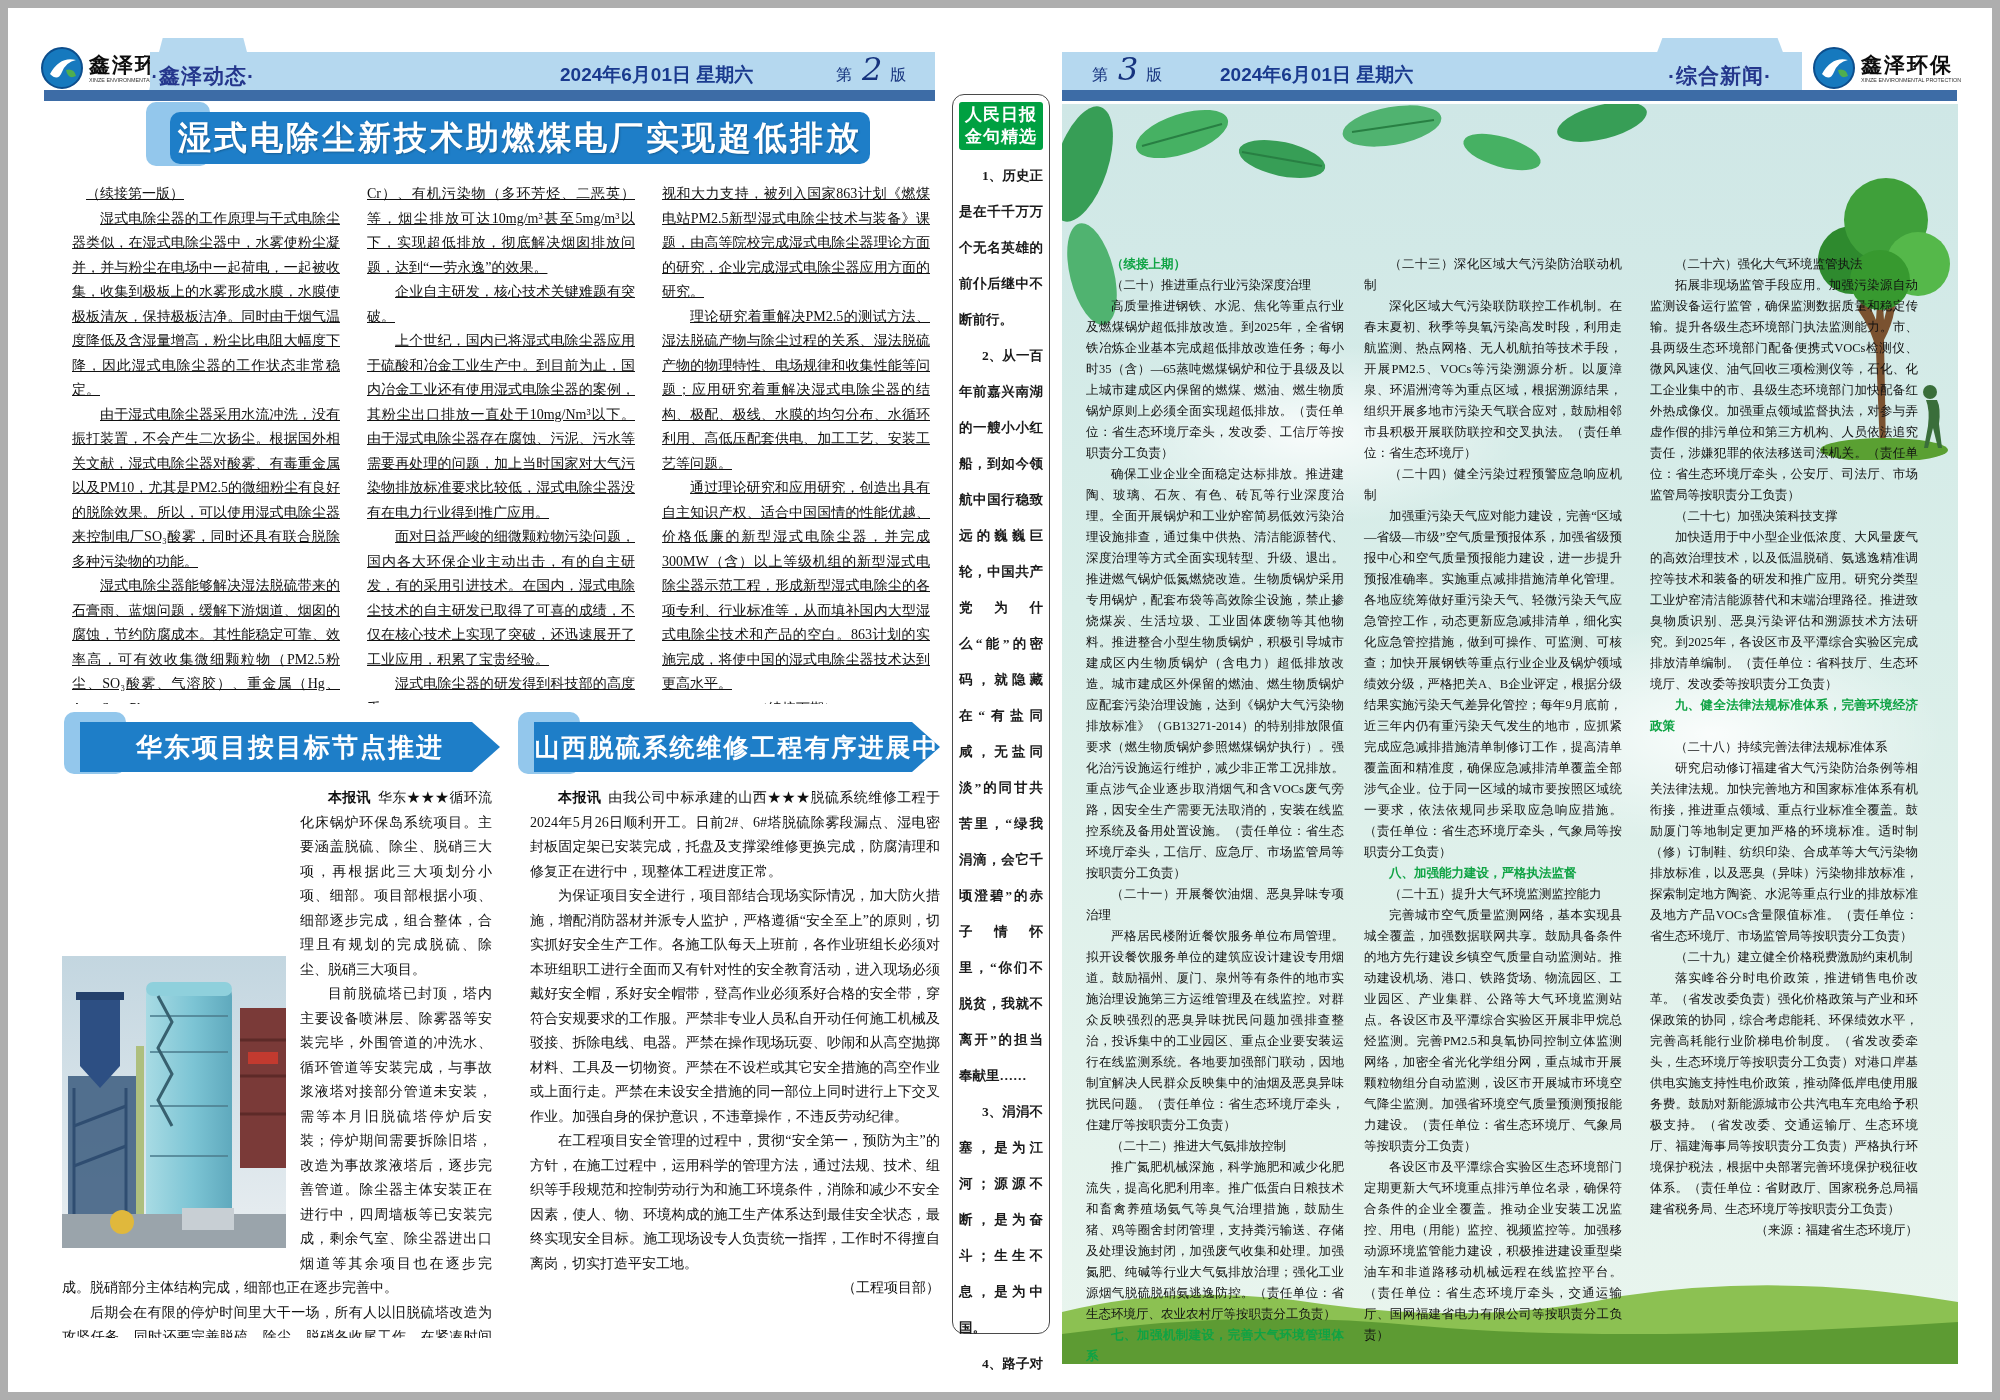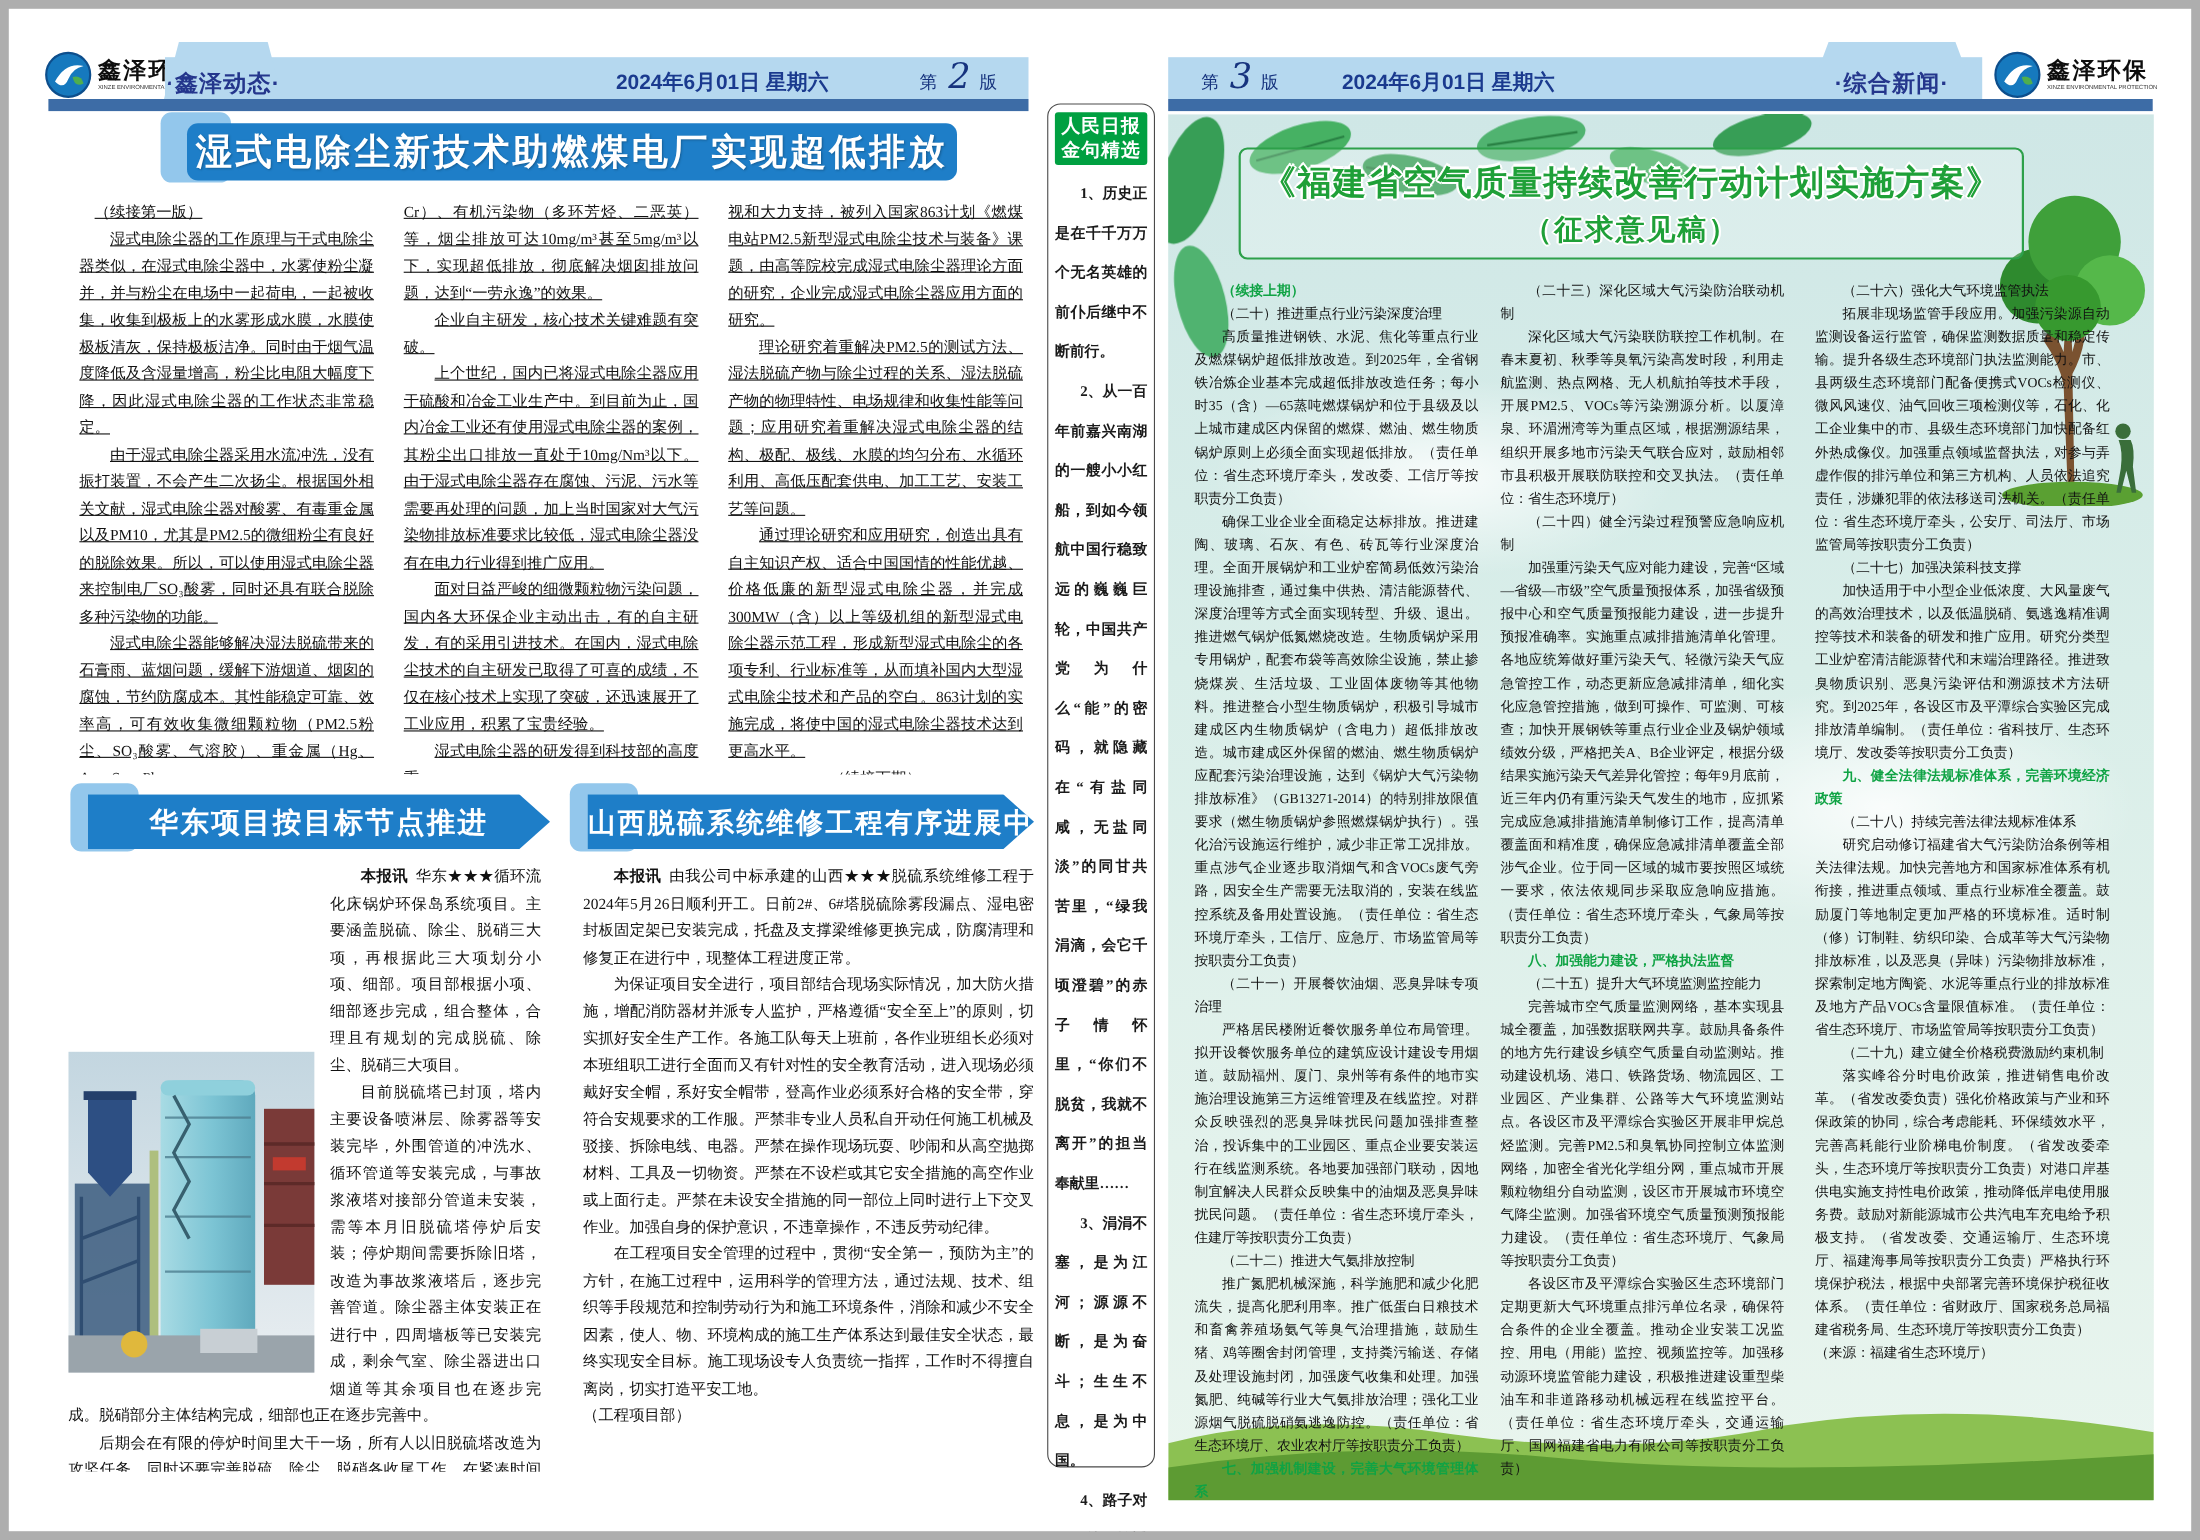--- a/index.html
+++ b/index.html
@@ -33,21 +33,21 @@
   .cols{display:flex;overflow:hidden;}
   .col{text-align:justify;}
   .lcol{width:268px;margin-right:27px;font-size:14px;line-height:24.5px;text-decoration:underline;}
   .lcol:last-child{margin-right:0;}
   .para{margin:0;text-align:justify;}
   .t-body{text-indent:2em;}
   .t-h{text-indent:2em;}
   .t-cont{text-indent:0;}
   .t-note{text-indent:1em;}
   .t-center{text-align:center;text-indent:0;}
-  .t-right{text-align:left;text-indent:0;}
+  .t-right{text-align:right;text-indent:0;}
   .t-lead{text-indent:2em;}
   .t-q{text-indent:1.7em;}
   .t-green{text-indent:2em;color:#0fa344;font-weight:bold;}
   .para b{font-weight:bold;margin-right:.5em;}
 
   
   .banner-accent{background:#93c7ec;border-radius:10px;}
   .banner{background:#1e7ec8;display:flex;align-items:center;justify-content:center;
           clip-path:polygon(0 0,calc(100% - 28px) 0,100% 50%,calc(100% - 28px) 100%,0 100%);}
   .banner span{color:#fff;font-family:"Liberation Sans",sans-serif;font-weight:bold;font-size:26px;letter-spacing:2px;}
@@ -267,24 +267,20 @@
         <ellipse cx="70" cy="310" rx="64" ry="12" fill="#5aa032"></ellipse>
         <circle cx="116" cy="252" r="7" fill="#3a6e3a"></circle>
         <path d="M112 260 q4 10 2 26 l-4 22 h4 l5 -20 l5 20 h4 l-3 -24 q2 -16 -2 -24 Z" fill="#3a6e3a"></path>
       </svg>
 
       <svg class="abs" style="left:0;top:1168px;" width="896" height="92" viewBox="0 0 896 92" preserveAspectRatio="none">
         <path d="M0 40 Q120 10 260 32 Q420 54 560 24 Q720 0 896 30 L896 92 L0 92 Z" fill="#8cc152"></path>
         <path d="M0 62 Q180 36 360 54 Q560 72 896 50 L896 92 L0 92 Z" fill="#5d9b33"></path>
       </svg>
 
-      <div class="abs titlebox" style="left:64px;top:30px;width:710px;height:98px;">
-        <span class="t1">《福建省空气质量持续改善行动计划实施方案》</span>
-        <span class="t2">（征求意见稿）</span>
-      </div>
 
       <div class="abs rcols" style="left:24px;top:150px;width:852px;">
         <div class="rcol" style="width:258px;margin-right:20px;">
             <p class="para t-green">（续接上期）</p>
             <p class="para t-h">（二十）推进重点行业污染深度治理</p>
             <p class="para t-body">高质量推进钢铁、水泥、焦化等重点行业及燃煤锅炉超低排放改造。到2025年，全省钢铁冶炼企业基本完成超低排放改造任务；每小时35（含）—65蒸吨燃煤锅炉和位于县级及以上城市建成区内保留的燃煤、燃油、燃生物质锅炉原则上必须全面实现超低排放。（责任单位：省生态环境厅牵头，发改委、工信厅等按职责分工负责）</p>
             <p class="para t-body">确保工业企业全面稳定达标排放。推进建陶、玻璃、石灰、有色、砖瓦等行业深度治理。全面开展锅炉和工业炉窑简易低效污染治理设施排查，通过集中供热、清洁能源替代、深度治理等方式全面实现转型、升级、退出。推进燃气锅炉低氮燃烧改造。生物质锅炉采用专用锅炉，配套布袋等高效除尘设施，禁止掺烧煤炭、生活垃圾、工业固体废物等其他物料。推进整合小型生物质锅炉，积极引导城市建成区内生物质锅炉（含电力）超低排放改造。城市建成区外保留的燃油、燃生物质锅炉应配套污染治理设施，达到《锅炉大气污染物排放标准》（GB13271-2014）的特别排放限值要求（燃生物质锅炉参照燃煤锅炉执行）。强化治污设施运行维护，减少非正常工况排放。重点涉气企业逐步取消烟气和含VOCs废气旁路，因安全生产需要无法取消的，安装在线监控系统及备用处置设施。（责任单位：省生态环境厅牵头，工信厅、应急厅、市场监管局等按职责分工负责）</p>
             <p class="para t-h">（二十一）开展餐饮油烟、恶臭异味专项治理</p>
             <p class="para t-body">严格居民楼附近餐饮服务单位布局管理。拟开设餐饮服务单位的建筑应设计建设专用烟道。鼓励福州、厦门、泉州等有条件的地市实施治理设施第三方运维管理及在线监控。对群众反映强烈的恶臭异味扰民问题加强排查整治，投诉集中的工业园区、重点企业要安装运行在线监测系统。各地要加强部门联动，因地制宜解决人民群众反映集中的油烟及恶臭异味扰民问题。（责任单位：省生态环境厅牵头，住建厅等按职责分工负责）</p>
             <p class="para t-h">（二十二）推进大气氨排放控制</p>

